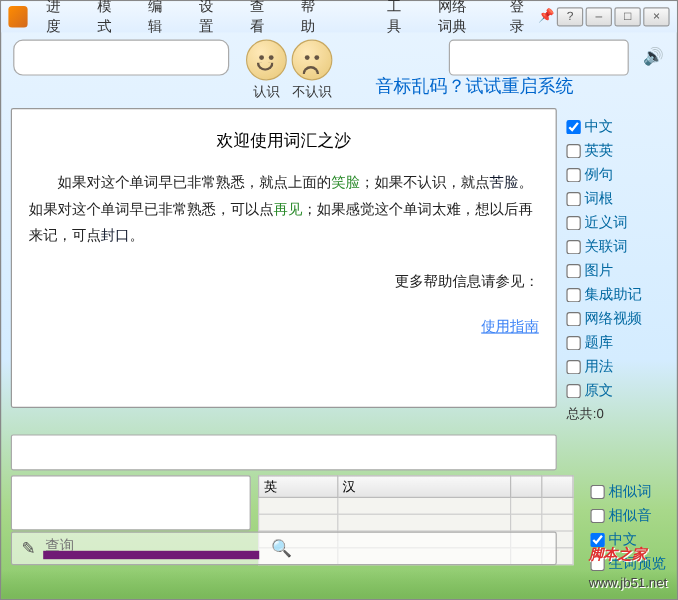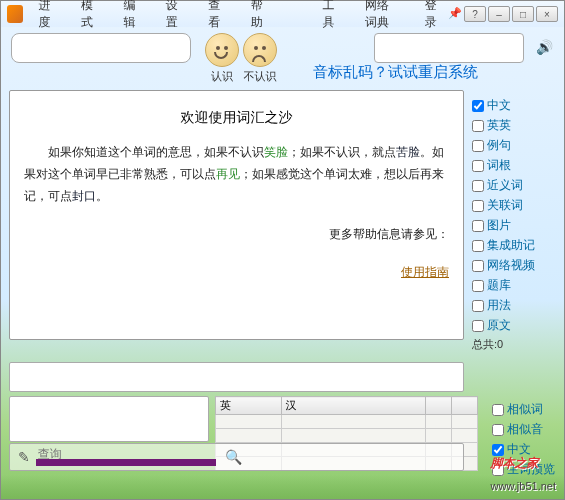--- a/index.html
+++ b/index.html
@@ -25,21 +25,21 @@
 .box2{width:150px;height:30px;border:1px solid #aaa;border-radius:4px;background:#fff;margin-left:auto}
 .spk{width:16px;height:16px;margin:6px 2px 0 4px;color:#666;font-size:14px}
 .hint{position:absolute;top:62px;right:86px;font-size:15px;color:#06c}
 .main{display:flex;padding:0 8px}
 .content{width:455px;height:250px;border:1px solid #999;background:#fff;padding:18px 14px;overflow:auto;border-radius:2px;position:relative}
 .content::-webkit-scrollbar{width:16px}
 .content h3{text-align:center;font-size:14px;font-weight:normal;margin-bottom:14px}
 .content p{line-height:22px;color:#222;text-indent:2em}
 .content .hl1{color:#2a8a2a}.content .hl2{color:#0f172a}
 .content .ctr{text-align:right;text-indent:0;margin-top:16px}
-.content a{color:#a16207;text-decoration:underline}
+.content a{color:#3b82f6;text-decoration:underline}
 .sidepanel{width:72px;padding:4px 0 4px 8px}
 .chk{display:flex;align-items:center;margin:3px 0;gap:3px}
 .chk input{width:12px;height:12px}
 .chk label{font-size:12px;color:#0369a1}
 .total{font-size:11px;color:#333;margin-top:2px}
 .midpanel{width:455px;height:30px;border:1px solid #aaa;background:#fff;margin:6px 0 4px 8px;border-radius:2px}
 .tablearea{display:flex;gap:6px;padding:0 8px}
 .tbox{width:200px;height:46px;border:1px solid #aaa;background:#fff;border-radius:2px}
 .twrap{flex:1;position:relative}
 .tbl{width:100%;border-collapse:collapse;background:#f4f4f0;border:1px solid #999}
@@ -106,21 +106,21 @@
   </div>
   <div class="box2"></div>
   <div class="spk">🔊</div>
 </div>
 <div class="hint">音标乱码？试试重启系统</div>
 
 <div class="main">
   <div class="content">
     <h3>欢迎使用词汇之沙</h3>
     <p>
-      <span>如果你知道这个单词的意思，如果不认识</span><span class="hl1">笑脸</span><span>；如果不认识，就点</span><span class="hl2">苦脸</span><span>。如果对这个单词早已非常熟悉，可以点</span><span class="hl1">再见</span><span>；如果感觉这个单词太难，想以后再来记，可点</span><span class="hl2">封口</span><span>。</span>
+      <span>如果对这个单词早已非常熟悉，就点上面的</span><span class="hl1">笑脸</span><span>；如果不认识，就点</span><span class="hl2">苦脸</span><span>。如果对这个单词早已非常熟悉，可以点</span><span class="hl1">再见</span><span>；如果感觉这个单词太难，想以后再来记，可点</span><span class="hl2">封口</span><span>。</span>
     </p>
     <p class="ctr">更多帮助信息请参见：</p>
     <p class="ctr"><a href="#">使用指南</a></p>
   </div>
   <div class="sidepanel" id="sb1">
         <div class="chk">
           <input type="checkbox" checked="" style="">
           <label>中文</label>
         </div>
         <div class="chk">

